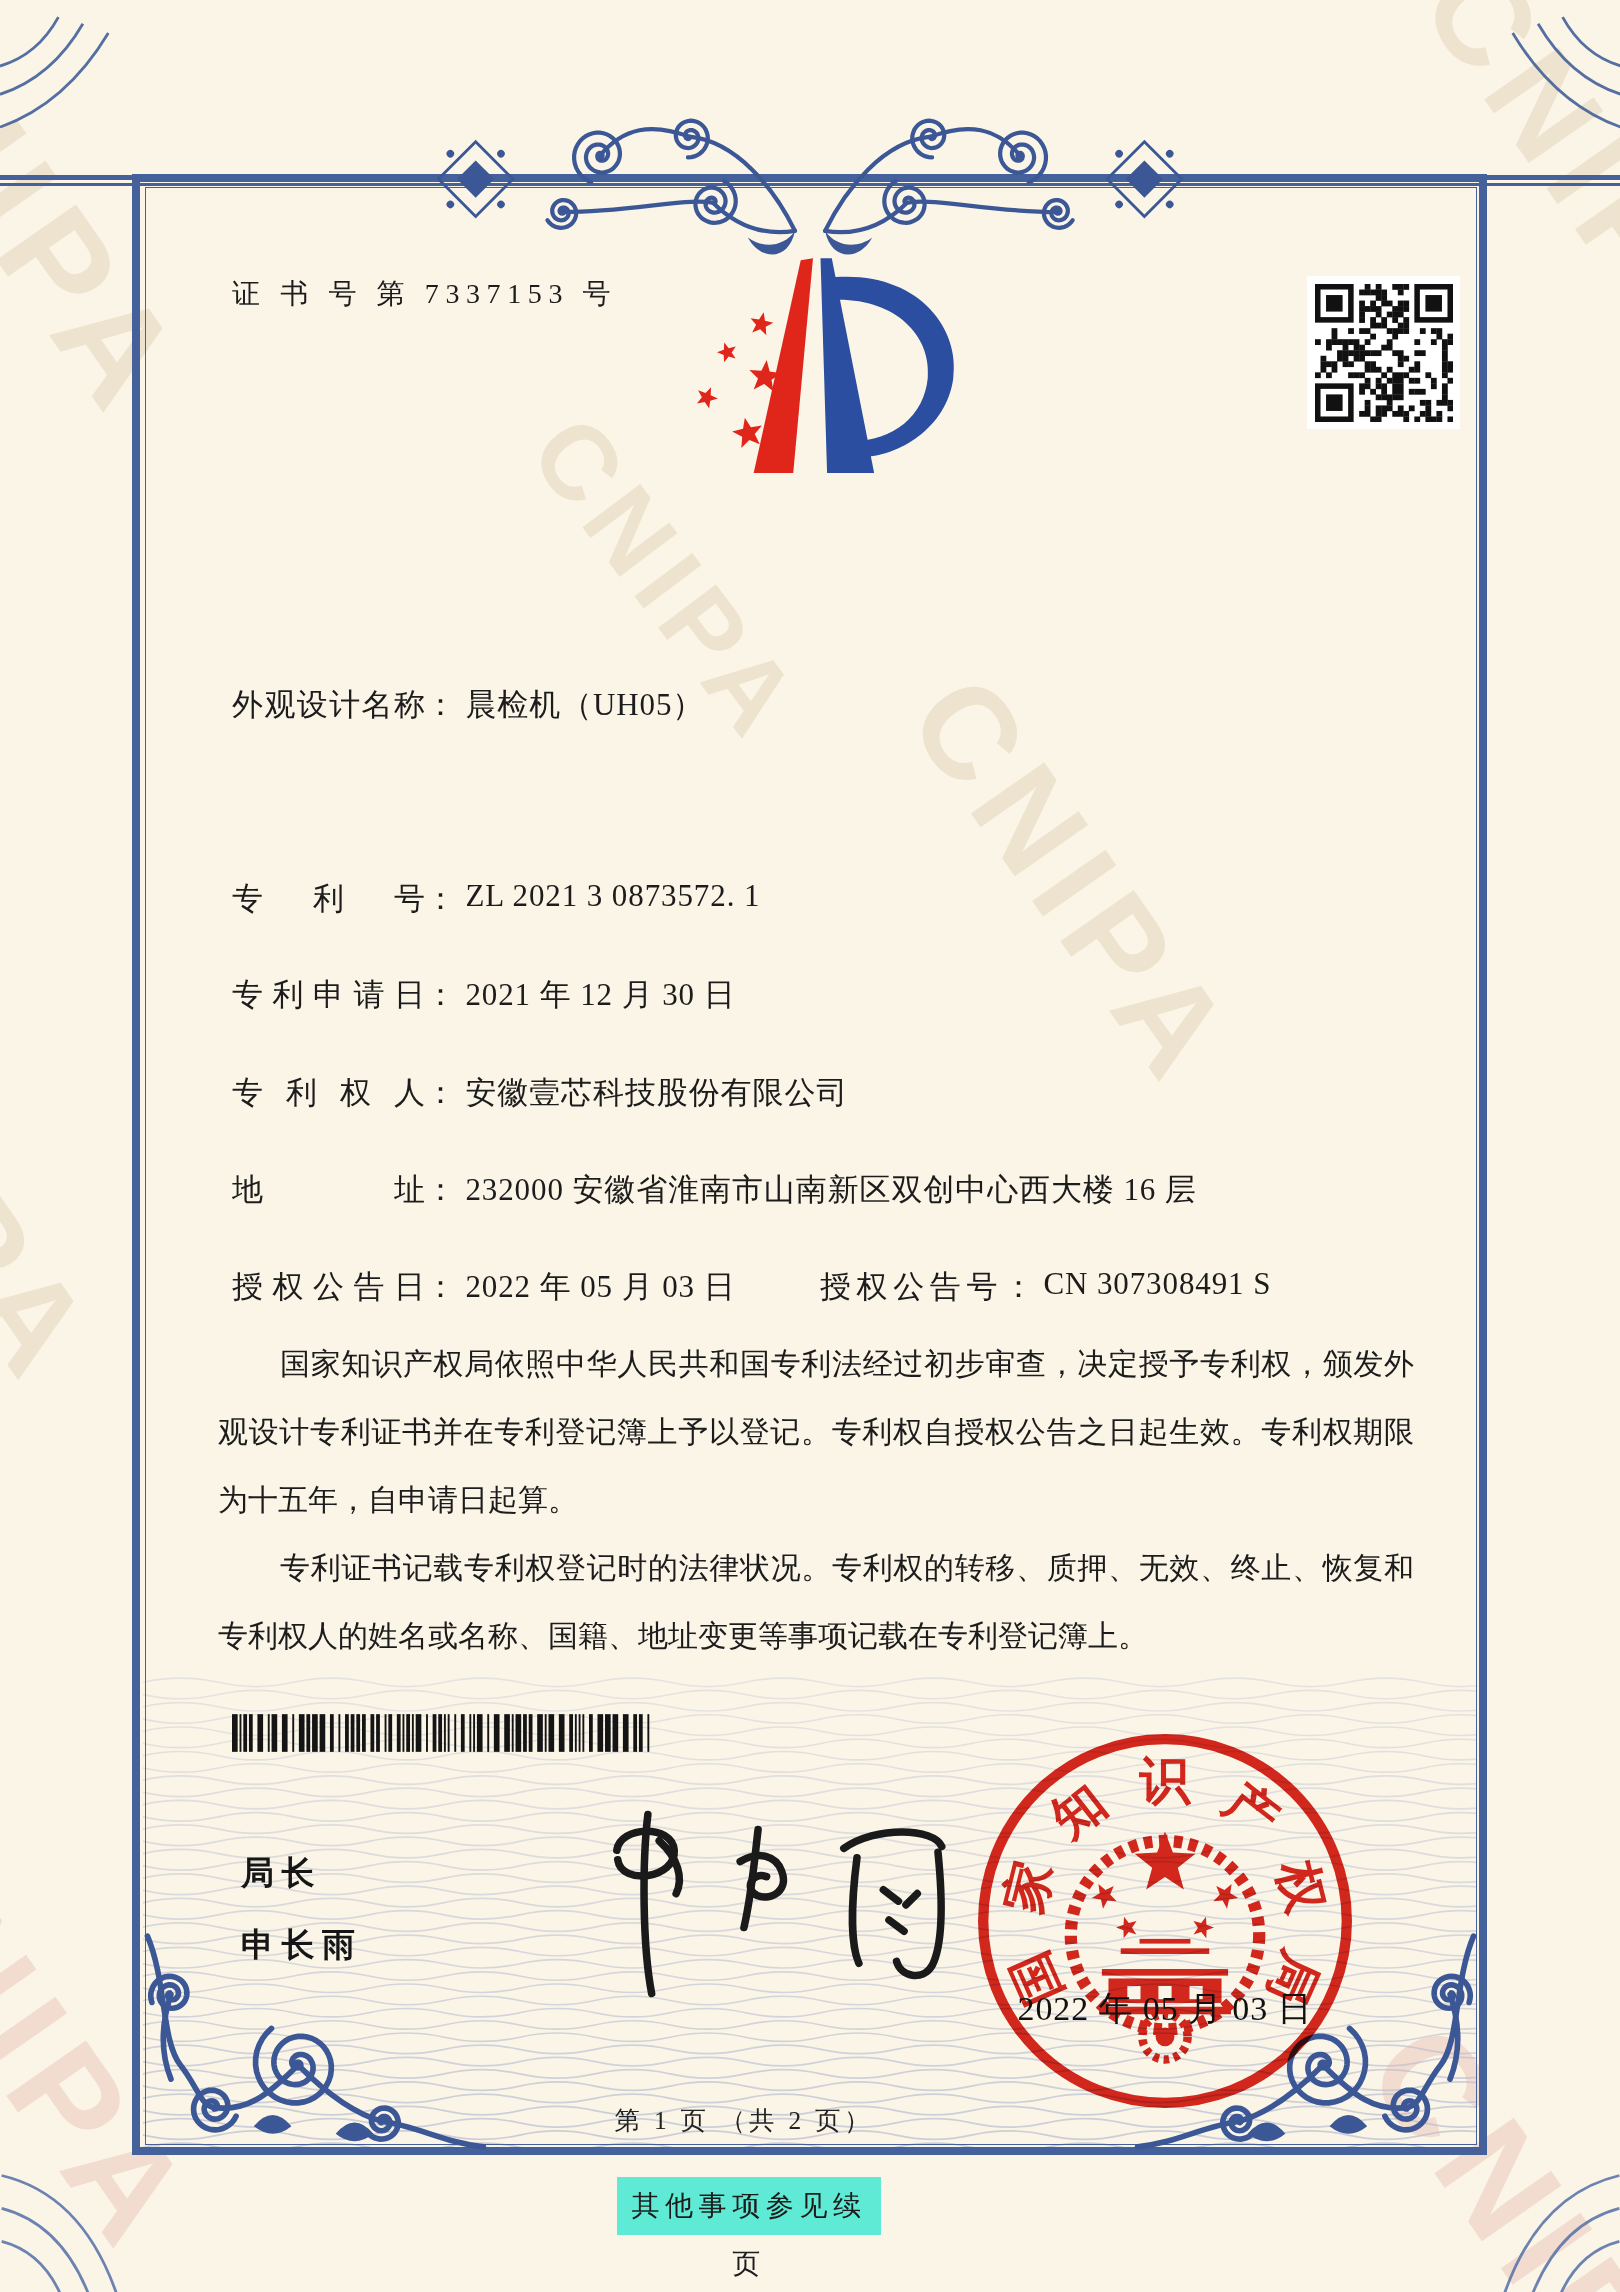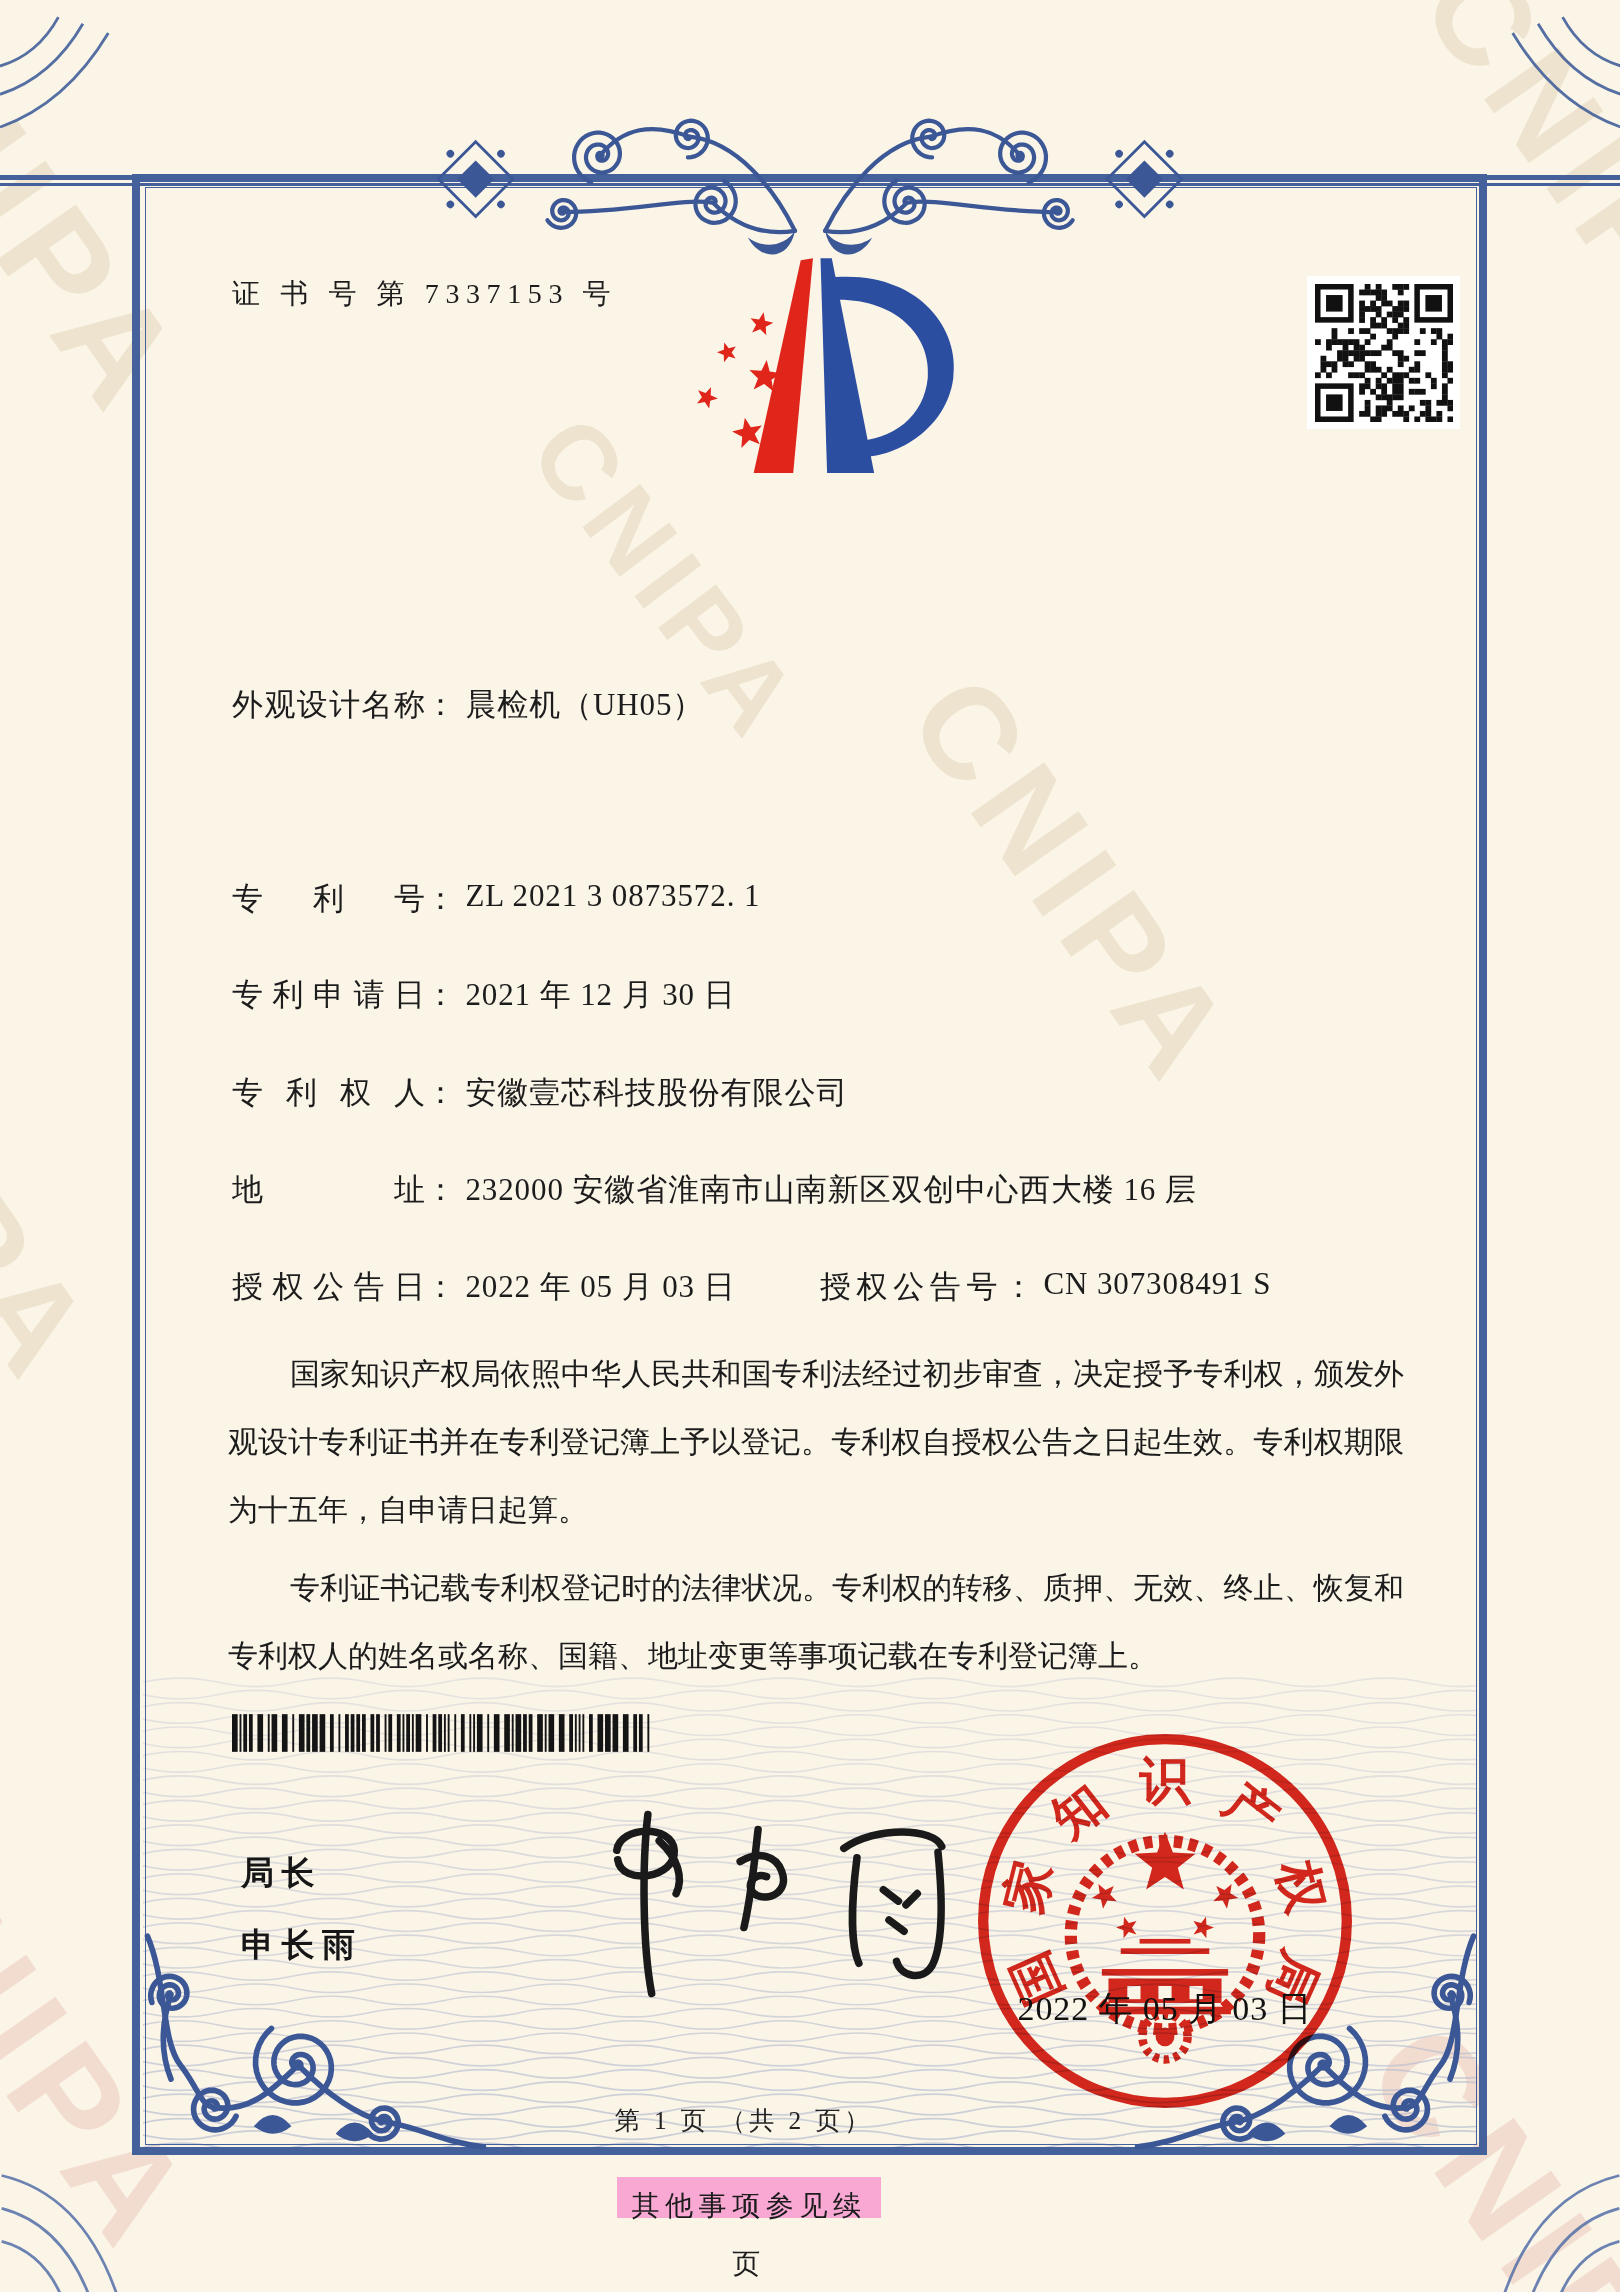--- a/index.html
+++ b/index.html
@@ -38,40 +38,40 @@
   .frow{position:absolute;left:232px;width:1243px;font-size:31px;color:#1c1c1c;z-index:4;white-space:nowrap;}
   .flabel{display:inline-block;width:193px;text-align:justify;text-align-last:justify;vertical-align:top;}
   .fcolon{display:inline-block;vertical-align:top;}
   .fvalue{display:inline-block;margin-left:9.4px;vertical-align:top;letter-spacing:0.9px;}
   .fgroup2{position:absolute;left:588px;top:0;white-space:nowrap;}
   .fgroup2 .glabel{letter-spacing:5.6px;}
 
   
   #body-text{position:absolute;left:218px;top:1330px;width:1196px;font-size:30px;line-height:68px;
       color:#1c1c1c;text-align:justify;z-index:4;}
-  #body-text p{margin:10px;text-indent:62px;}
+  #body-text p{margin:0;text-indent:62px;}
 
   
   #barcode{position:absolute;left:232px;top:1714px;z-index:4;}
   #signer-title{position:absolute;left:241px;top:1851px;font-family:"Liberation Sans","DejaVu Sans",sans-serif;
       font-weight:600;font-size:33px;letter-spacing:7.5px;color:#161616;z-index:4;}
   #signer-name{position:absolute;left:241px;top:1923px;font-family:Liberation Mono, monospace;
       font-weight:600;font-size:33px;letter-spacing:7.5px;color:#161616;z-index:4;}
   #signature{position:absolute;left:565px;top:1803px;z-index:4;}
 
   #seal-wrap{position:absolute;left:970px;top:1726px;width:390px;height:433px;z-index:5;mix-blend-mode:multiply;}
   #seal-date{position:absolute;left:0;top:260px;width:390px;text-align:center;font-size:34px;
       color:#111;letter-spacing:0.9px;z-index:6;}
 
   #corner-flourishes{position:absolute;left:132px;top:1921px;z-index:4;}
   #bottom-laces{position:absolute;left:0;top:2152px;z-index:2;}
 
   #page-info{position:absolute;left:226px;top:2104px;width:1036px;text-align:center;font-size:25.4px;
       letter-spacing:3.8px;color:#222;z-index:4;}
-  #cont-note{position:absolute;left:617px;top:2177px;width:264px;height:41px;background:#f9a8d4;
+  #cont-note{position:absolute;left:617px;top:2177px;width:264px;height:58px;background:#5eead4;
       text-align:center;line-height:58px;font-size:28px;letter-spacing:5.6px;color:#1c1c1c;z-index:4;}
 </style>
 </head>
 <body>
 
 <div id="page">
 
   <div class="wm tan" style="left:-66px;top:-56px;font-size:141px;transform:rotate(55deg);">CNIPA</div>
   <div class="wm tan" style="left:603px;top:395px;font-size:105px;transform:rotate(53deg);">CNIPA</div>
   <div class="wm tan" style="left:1003px;top:650px;font-size:130px;transform:rotate(55deg);">CNIPA</div>

